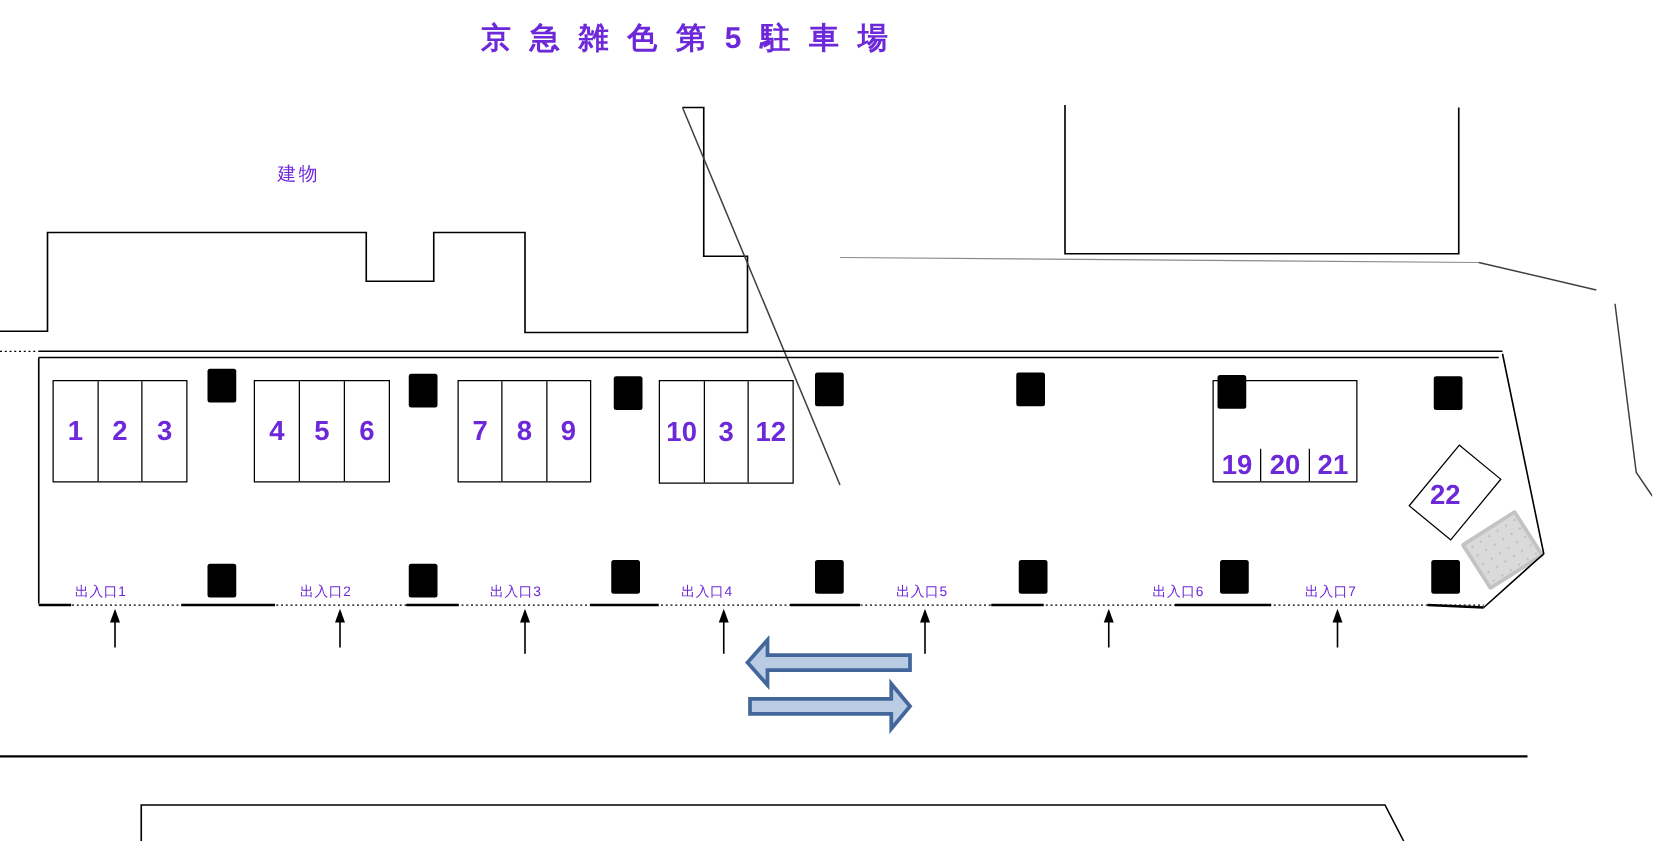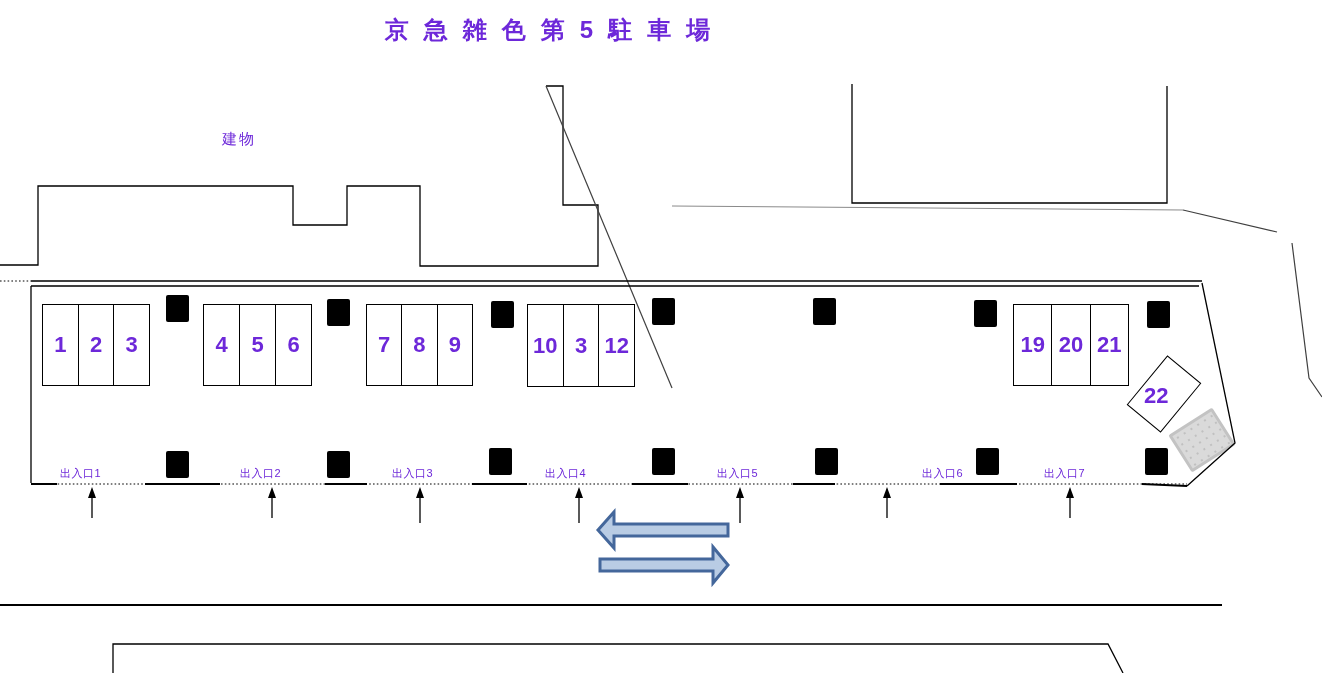--- a/index.html
+++ b/index.html
@@ -78,21 +78,21 @@
   <div class="group" style="left:366px;width:107px;">
     <div class="stall">7</div>
     <div class="stall">8</div>
     <div class="stall">9</div>
   </div>
   <div class="group" style="left:527px;width:108px;height:83px;">
     <div class="stall">10</div>
     <div class="stall">3</div>
     <div class="stall">12</div>
   </div>
-  <div class="group" style="left:1013px;width:116px;">
+  <div class="group" style="left:970px;width:116px;align-items:flex-end;">
     <div class="stall">19</div>
     <div class="stall">20</div>
     <div class="stall">21</div>
   </div>
 
   <div class="stall22"></div>
   <div class="gray-block"></div>
   <div class="stall22-label">22</div>
 
   <div class="sq" style="left:166px;top:295px;"></div>

